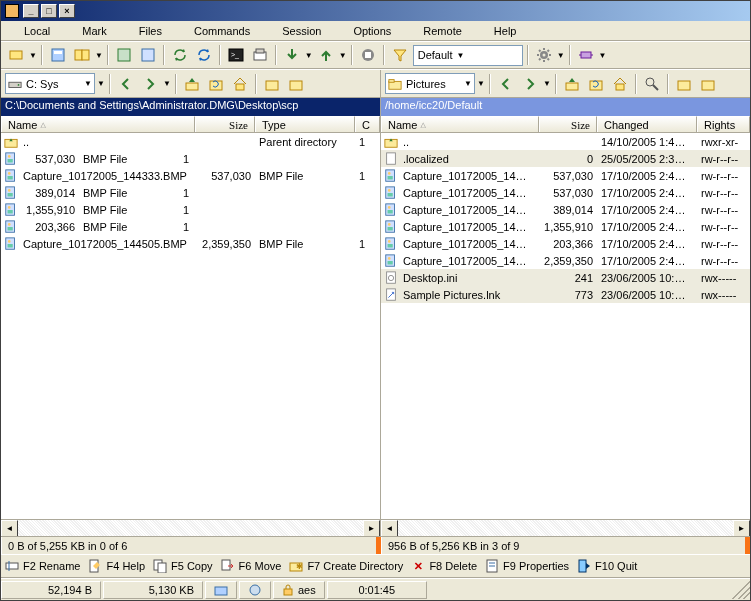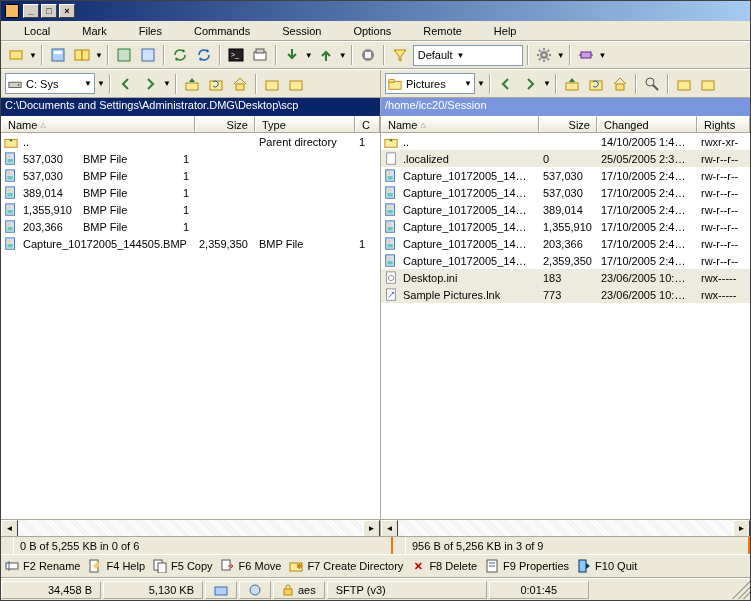--- a/index.html
+++ b/index.html
@@ -73,40 +73,40 @@
   }
   .pane-right .pathbar { background:#7a96df;color:#fff; }
   .file-header {
     display:flex;background:#ece9d8;height:17px;border-bottom:1px solid #aca899;
   }
   .fh-col {
     border-right:1px solid #aca899;border-top:1px solid #fff;border-left:1px solid #fff;
     padding:1px 6px;font-size:11px;display:flex;align-items:center;
     background:linear-gradient(#fefefe,#ece9d8);overflow:hidden;white-space:nowrap;
   }
-  .fh-col.right{justify-content:flex-end;}
+  .fh-col.right{justify-content:flex-end;font-family:Liberation Serif, serif;}
   .file-list {
     flex:1;background:#fff;overflow:auto;position:relative;
   }
   .file-row {
     display:flex;height:17px;align-items:center;font-size:11px;white-space:nowrap;
   }
   .file-row.sel { background:#edebde; }
   .fc { overflow:hidden;text-overflow:clip;padding:0 6px 0 2px; }
-  .fc.right{text-align:left;}
+  .fc.right{text-align:right;}
   .file-icon{width:16px;height:14px;display:inline-flex;align-items:center;justify-content:center;margin:0 2px;flex-shrink:0;}
   .scrollbar-h {
     height:17px;background:#ece9d8;display:flex;border-top:1px solid #aca899;
   }
   .sb-btn{width:17px;height:17px;background:#ece9d8;border:1px solid #fff;border-right-color:#404040;border-bottom-color:#404040;display:flex;align-items:center;justify-content:center;font-size:8px;}
   .sb-track{flex:1;background:repeating-linear-gradient(45deg,#f0f0f0,#f0f0f0 1px,#fff 1px,#fff 2px);}
   .statusbar1 {
     height:18px;background:#ece9d8;display:flex;border-top:1px solid #aca899;
   }
-  .statusbar1 .cell{padding:3px 6px;border-left:1px solid #fff;border-right:2px solid #f97316;margin-left:12px;}
+  .statusbar1 .cell{padding:3px 6px;border-left:1px solid #fff;border-right:5px solid #f97316;}
   .statusbar1 .cell:first-child{width:380px;}
   .opbar {
     height:24px;background:#ece9d8;display:flex;align-items:center;padding:0 4px;gap:8px;
     border-top:1px solid #fff;border-bottom:1px solid #aca899;
   }
   .op-btn{display:flex;align-items:center;gap:4px;cursor:default;}
   .op-btn .oi{width:14px;height:14px;display:flex;align-items:center;justify-content:center;}
   .statusbar2 {
     height:22px;background:#ece9d8;display:flex;align-items:center;border-top:1px solid #fff;
   }
@@ -349,20 +349,21 @@
             <span class="fc" style="flex:1">1</span>
           </div>
           <div class="file-row">
             <span class="file-icon">
               <svg viewBox="0 0 16 16" width="14" height="14">
                 <rect x="2" y="1" width="10" height="13" class="bmp-icon"></rect>
                 <rect x="4" y="8" width="6" height="4" fill="#6ca"></rect>
                 <circle cx="6" cy="5" r="1.5" fill="#fc6"></circle>
               </svg>
             </span>
+            <span class="fc" style="width:176px">Capture_10172005_144333.BMP</span>
             <span class="fc right" style="width:60px">537,030</span>
             <span class="fc" style="width:100px">BMP File</span>
             <span class="fc" style="flex:1">1</span>
           </div>
           <div class="file-row">
             <span class="file-icon">
               <svg viewBox="0 0 16 16" width="14" height="14">
                 <rect x="2" y="1" width="10" height="13" class="bmp-icon"></rect>
                 <rect x="4" y="8" width="6" height="4" fill="#6ca"></rect>
                 <circle cx="6" cy="5" r="1.5" fill="#fc6"></circle>
@@ -472,21 +473,21 @@
           <svg viewBox="0 0 16 16">
             <rect x="2" y="5" width="12" height="9" class="folder-icon"></rect>
           </svg>
         </div>
       <div class="tb-btn">
           <svg viewBox="0 0 16 16">
             <rect x="2" y="5" width="12" height="9" class="folder-icon"></rect>
           </svg>
         </div>
     </div>
-    <div class="pathbar">/home/icc20/Session</div>
+    <div class="pathbar">/home/icc20/Default</div>
     <div class="file-header">
       <div class="fh-col" style="width:158px"><span>Name</span>&nbsp;<span style="font-size:7px;color:#888">△</span></div>
       <div class="fh-col right" style="width:58px">Size</div>
       <div class="fh-col" style="width:100px">Changed</div>
       <div class="fh-col" style="flex:1">Rights</div>
     </div>
     <div class="file-list">
       <div class="file-row">
         <span class="file-icon">
             <svg viewBox="0 0 16 16" width="14" height="14">
@@ -590,21 +591,21 @@
             <span class="fc" style="flex:1">rw-r--r--</span>
           </div>
           <div class="file-row sel">
             <span class="file-icon">
               <svg viewBox="0 0 16 16" width="14" height="14">
                 <rect x="3" y="1" width="10" height="13" fill="#fff" stroke="#888"></rect>
                 <circle cx="8" cy="8" r="3" fill="none" stroke="#888"></circle>
               </svg>
             </span>
             <span class="fc" style="width:140px">Desktop.ini</span>
-            <span class="fc right" style="width:58px">183</span>
+            <span class="fc right" style="width:58px">241</span>
             <span class="fc" style="width:100px">23/06/2005 10:…</span>
             <span class="fc" style="flex:1">rwx-----</span>
           </div>
           <div class="file-row sel">
             <span class="file-icon">
               <svg viewBox="0 0 16 16" width="14" height="14">
                 <rect x="3" y="1" width="10" height="13" fill="#fff" stroke="#888"></rect>
                 <path d="M5 11l6-6" stroke="#36c"></path>
                 <path d="M9 5h2v2" fill="none" stroke="#36c"></path>
               </svg>
@@ -694,35 +695,34 @@
         <svg viewBox="0 0 14 14">
           <rect x="2" y="1" width="7" height="12" fill="#8cf" stroke="#036"></rect>
           <path d="M9 4l4 3-4 3z" fill="#036"></path>
         </svg>
       </span>
       <span>F10 Quit</span>
     </div>
 </div>
 
 <div class="statusbar2">
-  <div class="sb2-cell" style="width:100px;justify-content:flex-end">34,458 B</div>
+  <div class="sb2-cell" style="width:100px;justify-content:flex-end">52,194 B</div>
   <div class="sb2-cell" style="width:100px;justify-content:flex-end">5,130 KB</div>
   <div class="sb2-cell">
       <svg width="14" height="14" viewBox="0 0 14 14">
         <rect x="1" y="4" width="12" height="8" fill="#b0d0ff" stroke="#3a6ea5"></rect>
       </svg>
     </div>
   <div class="sb2-cell">
       <svg width="14" height="14" viewBox="0 0 14 14">
         <circle cx="7" cy="7" r="5" fill="#cde" stroke="#3a6ea5"></circle>
       </svg>
     </div>
   <div class="sb2-cell">
       <svg width="12" height="12" viewBox="0 0 12 12">
         <rect x="2" y="5" width="8" height="6" fill="#fc6" stroke="#b8860b"></rect>
         <path d="M4 5V3a2 2 0 0 1 4 0v2" fill="none" stroke="#b8860b"></path>
       </svg>
       <span>aes</span>
     </div>
-  <div class="sb2-cell" style="width:160px">SFTP (v3)</div>
   <div class="sb2-cell" style="width:100px;justify-content:center">0:01:45</div>
   <div class="resize-grip"></div>
 </div>
 
 </body></html>

